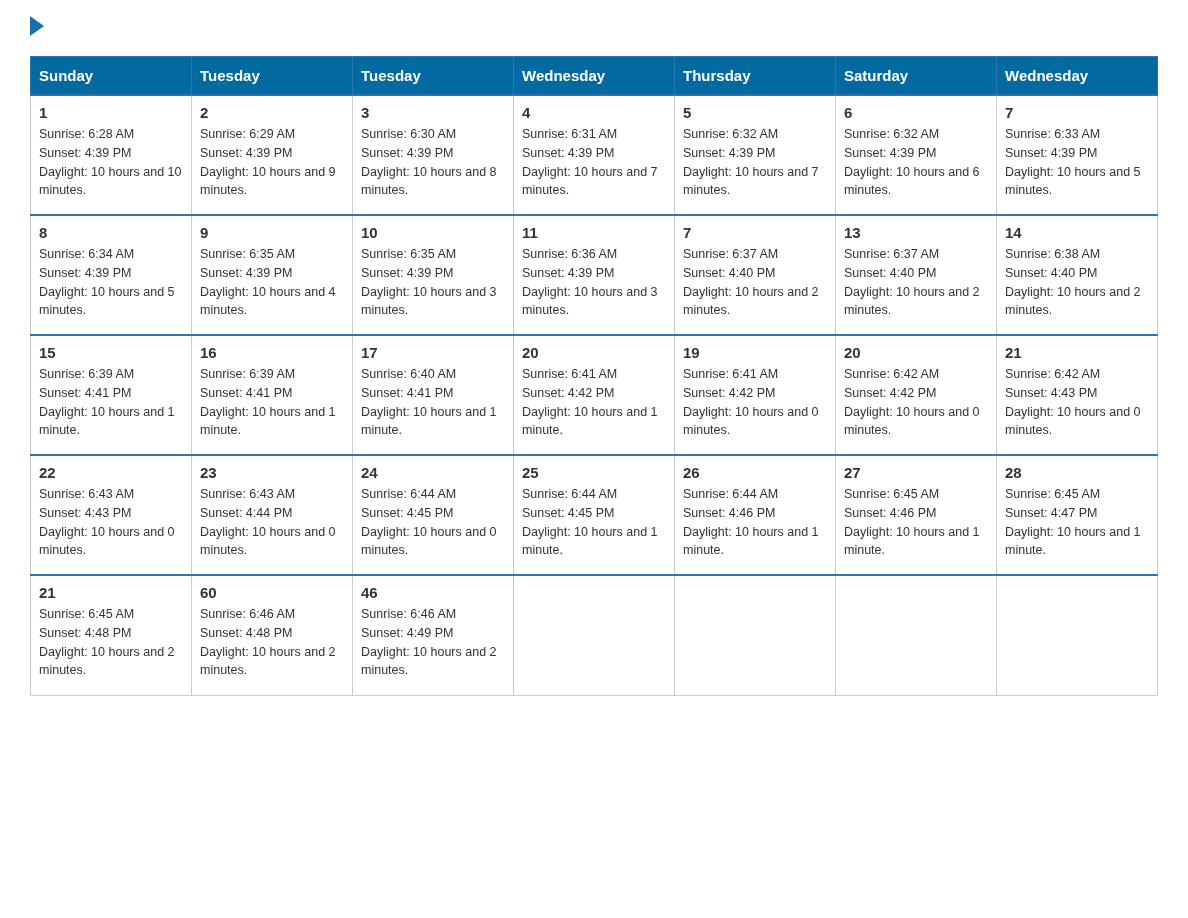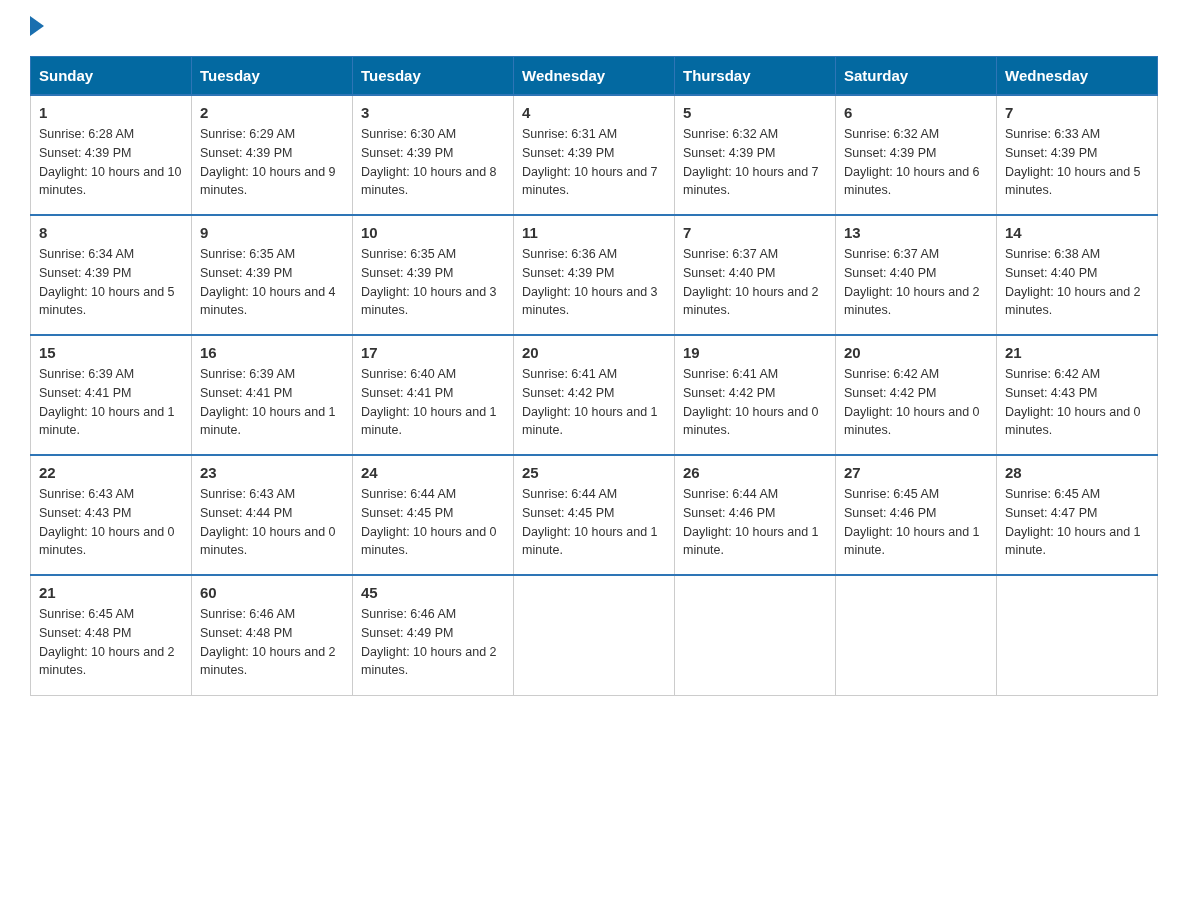--- a/index.html
+++ b/index.html
@@ -368,21 +368,21 @@
       </td>
         <td>
         <span class="day-num">60</span>
         <div class="day-info">
           Sunrise: 6:46 AM<br>
           Sunset: 4:48 PM<br>
           Daylight: 10 hours and 2 minutes.
         </div>
       </td>
         <td>
-        <span class="day-num">45</span>
+        <span class="day-num">46</span>
         <div class="day-info">
           Sunrise: 6:46 AM<br>
           Sunset: 4:49 PM<br>
           Daylight: 10 hours and 2 minutes.
         </div>
       </td>
         <td class="empty-cell"></td>
         <td class="empty-cell"></td>
         <td class="empty-cell"></td>
         <td class="empty-cell"></td>

